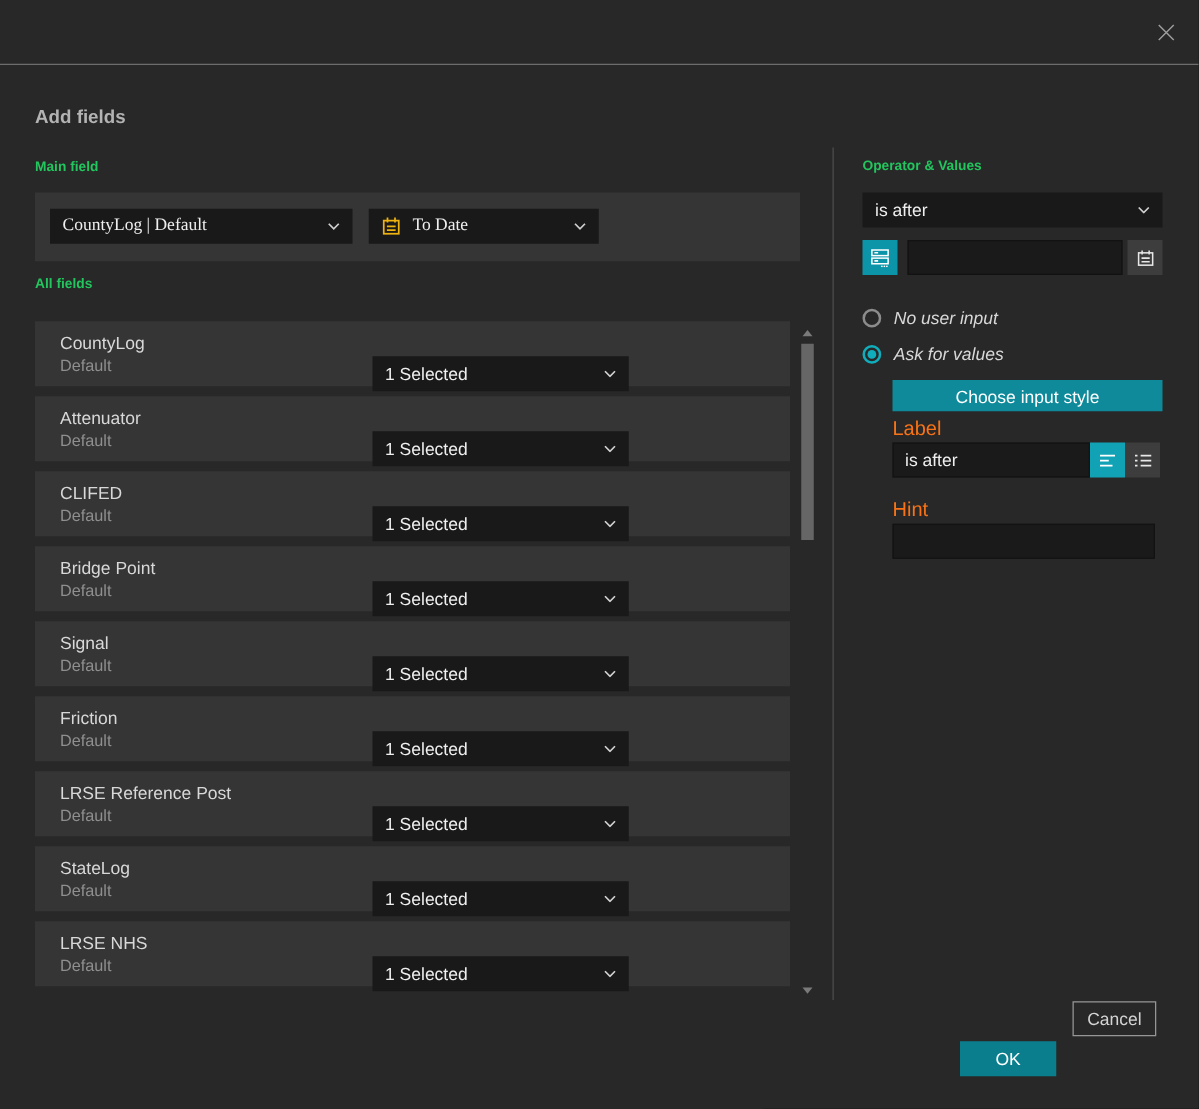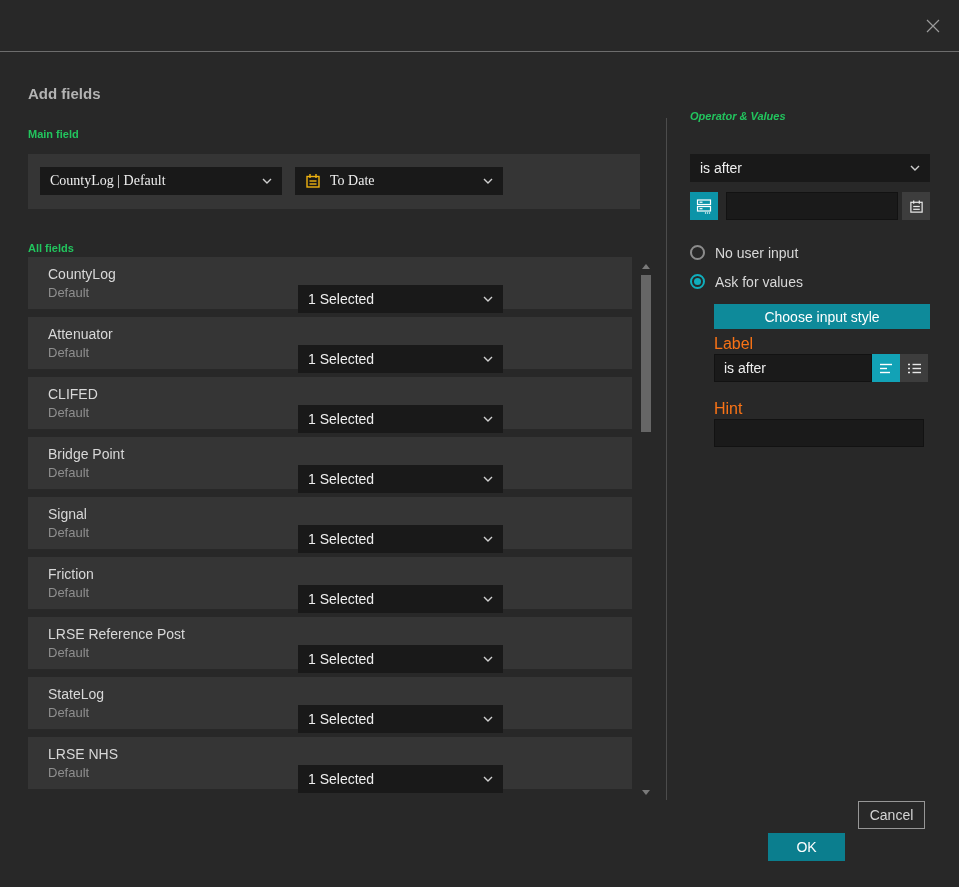--- a/index.html
+++ b/index.html
@@ -12,21 +12,21 @@
   .h-main{position:absolute;font-size:15px;font-weight:bold;color:#b3b3b3;}
   .h-sec{position:absolute;font-size:11px;font-weight:bold;color:#22c55e;}
   .h-cap{position:absolute;font-size:16px;color:#f97316;}
   
   .sel{background:#191919;height:28px;display:flex;align-items:center;padding:0 10px;box-sizing:border-box;cursor:pointer;}
   .sel .sel-label{font-size:14px;color:#efefef;flex:1;white-space:nowrap;overflow:hidden;}
   .chev{flex:0 0 auto;margin-left:6px;display:flex;align-items:center;}
   
   .main-panel{position:absolute;left:28px;top:154px;width:612px;height:55px;background:#353535;font-family:Liberation Serif, serif;}
   .main-panel .sel1{position:absolute;left:12px;top:13px;width:242px;}
-  .main-panel .sel2{position:absolute;left:267px;top:13px;width:208px;}
+  .main-panel .sel2{position:absolute;left:267px;top:13px;width:184px;}
   .cal-gold{color:#eeb211;margin-right:9px;display:flex;align-items:center;}
   
   #field-list{position:absolute;left:28px;top:257px;width:604px;}
   .row{position:relative;height:52px;margin-bottom:8px;background:#353535;}
   .row .fname{position:absolute;left:20px;top:9px;font-size:14px;color:#d8d8d8;}
   .row .fsub{position:absolute;left:20px;top:28px;font-size:13px;color:#8f8f8f;}
   .row .sel{position:absolute;left:270px;top:28px;width:205px;}
   
   .scrollbar{position:absolute;left:640px;top:262px;width:12px;height:538px;}
   .sb-up,.sb-down{position:absolute;left:2px;width:0;height:0;border-left:4px solid transparent;border-right:4px solid transparent;}
@@ -34,21 +34,21 @@
   .sb-down{bottom:5px;border-top:5px solid #7a7a7a;}
   .sb-thumb{position:absolute;left:1px;top:13px;width:10px;height:157px;background:#666;}
   .vdivider{position:absolute;left:666px;top:118px;width:1px;height:682px;background:#4c4c4c;}
   
   .op-select{position:absolute;left:690px;top:154px;width:240px;}
   .sq-btn{position:absolute;width:28px;height:28px;border:none;padding:0;display:flex;align-items:center;justify-content:center;cursor:pointer;}
   .teal-btn{background:#0c94a8;color:#fff;}
   .gray-btn{background:#3d3d3d;color:#e6e6e6;}
   .txt-input{position:absolute;height:28px;background:#1a1a1a;border:1px solid #121212;box-sizing:border-box;color:#efefef;font-size:14px;padding:0 9px;font-family:"Liberation Sans",sans-serif;outline:none;}
   
-  .radio-row{position:absolute;left:690px;display:flex;cursor:pointer;height:18px;}
+  .radio-row{position:absolute;left:690px;display:flex;align-items:center;cursor:pointer;height:18px;font-style:italic;}
   .radio{width:15px;height:15px;border-radius:50%;border:2px solid #8c8c8c;box-sizing:border-box;margin-right:10px;position:relative;flex:0 0 auto;}
   .radio.checked{border-color:#10aebc;}
   .radio.checked::after{content:"";position:absolute;left:2px;top:2px;width:7px;height:7px;border-radius:50%;background:#10aebc;}
   .radio-label{font-size:14px;color:#d8d8d8;}
   .choose-btn{position:absolute;left:714px;top:304px;width:216px;height:25px;background:#0e8a9a;border:none;color:#fff;font-size:14px;font-family:"Liberation Sans",sans-serif;cursor:pointer;}
   
   .ok-btn{position:absolute;left:768px;top:833px;width:77px;height:28px;background:#0b7e8e;border:none;color:#fff;font-size:14px;font-family:"Liberation Sans",sans-serif;cursor:pointer;}
   .cancel-btn{position:absolute;left:858px;top:801px;width:67px;height:28px;background:transparent;border:1px solid #969696;color:#d4d4d4;font-size:14px;font-family:"Liberation Sans",sans-serif;cursor:pointer;box-sizing:border-box;}
   svg{display:block;}
 </style>
@@ -91,21 +91,21 @@
       </span>
       <span class="sel-label">To Date</span>
       <span class="chev">
         <svg width="10" height="6" viewBox="0 0 10 6">
             <path d="M1 1 L5 5 L9 1" fill="none" stroke="#cfcfcf" stroke-width="1.4"></path>
           </svg>
       </span>
     </div>
   </div>
 
-  <div class="h-sec" style="left:28px;top:242px;">All fields</div>
+  <div class="h-sec" style="left:28px;top:221px;">All fields</div>
 
   <div id="field-list">
     <div class="row">
       <div class="fname">CountyLog</div>
       <div class="fsub">Default</div>
       <div class="sel">
         <span class="sel-label">1 Selected</span>
         <span class="chev">
           <svg width="10" height="6" viewBox="0 0 10 6">
               <path d="M1 1 L5 5 L9 1" fill="none" stroke="#cfcfcf" stroke-width="1.4"></path>
@@ -220,21 +220,21 @@
   </div>
 
   <div class="scrollbar">
     <div class="sb-up"></div>
     <div class="sb-thumb"></div>
     <div class="sb-down"></div>
   </div>
 
   <div class="vdivider"></div>
 
-  <div class="h-sec" style="left:690px;top:110px;font-style:italic;">Operator &amp; Values</div>
+  <div class="h-sec" style="left:690px;top:127px;">Operator &amp; Values</div>
 
   <div class="sel op-select">
     <span class="sel-label">is after</span>
     <span class="chev">
       <svg width="10" height="6" viewBox="0 0 10 6">
           <path d="M1 1 L5 5 L9 1" fill="none" stroke="#cfcfcf" stroke-width="1.4"></path>
         </svg>
     </span>
   </div>
 

